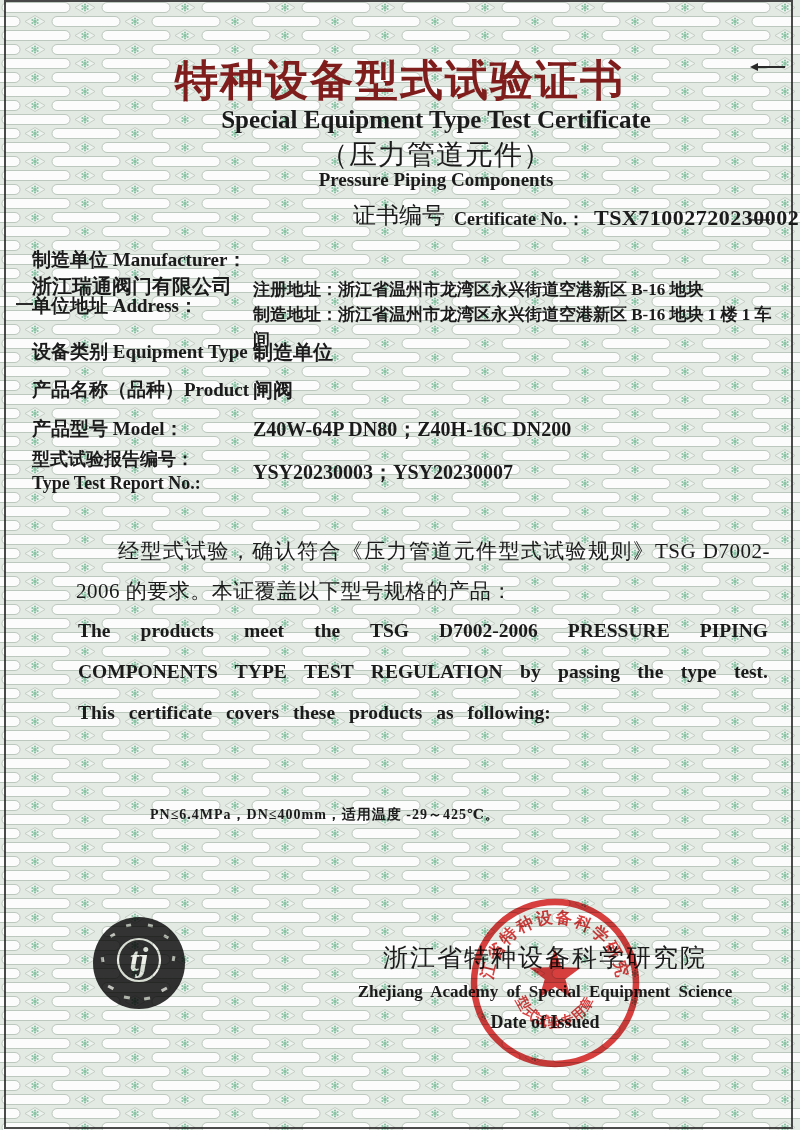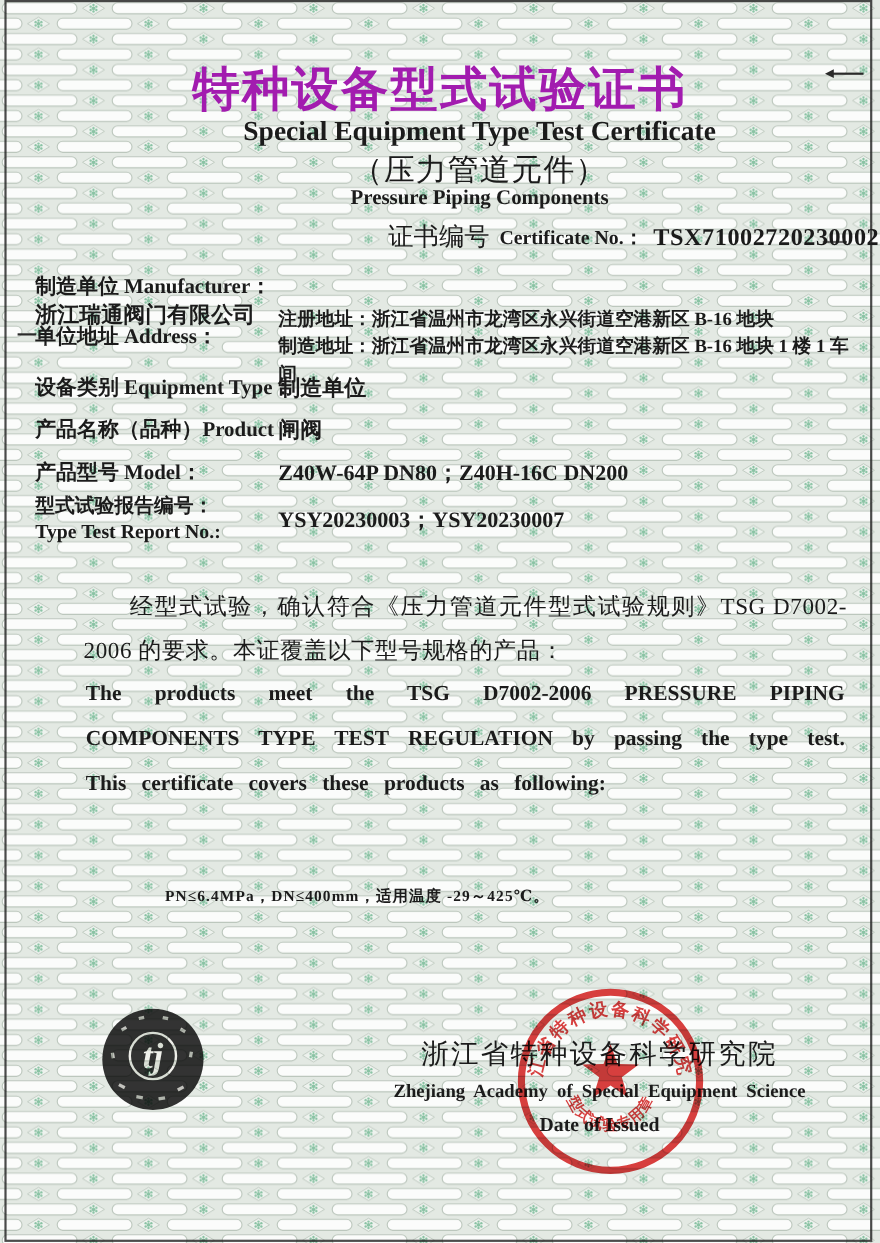--- a/index.html
+++ b/index.html
@@ -10,25 +10,25 @@
     color:#1b1b1b;
   }
   .bg-svg{position:absolute;left:0;top:0;z-index:0;}
   .frame{
     position:absolute;left:4px;top:0;right:7px;bottom:1px;
     border:2px solid #1e1e1e;opacity:.8;z-index:1;pointer-events:none;
   }
   .layer{position:absolute;z-index:2;}
 
   
-  .title-cn{left:0;width:800px;top:52px;text-align:center;font-size:43px;font-weight:bold;letter-spacing:2px;color:#a21caf;}
+  .title-cn{left:0;width:800px;top:52px;text-align:center;font-size:43px;font-weight:bold;letter-spacing:2px;color:#7f1d1d;}
   .title-en{left:36px;width:800px;top:106px;text-align:center;font-size:25px;font-weight:bold;}
   .subtitle-cn{left:36px;width:800px;top:136px;text-align:center;font-size:28px;letter-spacing:1px;}
   .subtitle-en{left:36px;width:800px;top:169px;text-align:center;font-size:19px;font-weight:bold;}
-  .certno-row{left:353px;top:200px;display:flex;align-items:center;gap:9px;white-space:nowrap;}
+  .certno-row{left:353px;top:200px;display:flex;align-items:flex-end;gap:9px;white-space:nowrap;}
   .certno-label-cn{font-size:23px;}
   .certno-label-en{font-size:18px;font-weight:bold;}
   .certno-value{font-size:22px;font-weight:bold;letter-spacing:.5px;}
 
   
   .field{left:32px;width:740px;display:flex;}
   .f-label{width:221px;flex:none;font-size:19px;font-weight:bold;white-space:nowrap;}
   .f-value{font-size:20px;font-weight:bold;white-space:nowrap;}
   .addr-lines{font-size:17px;font-weight:bold;line-height:25px;}
   .two-line-label{line-height:24px;font-size:18px;font-weight:bold;}

